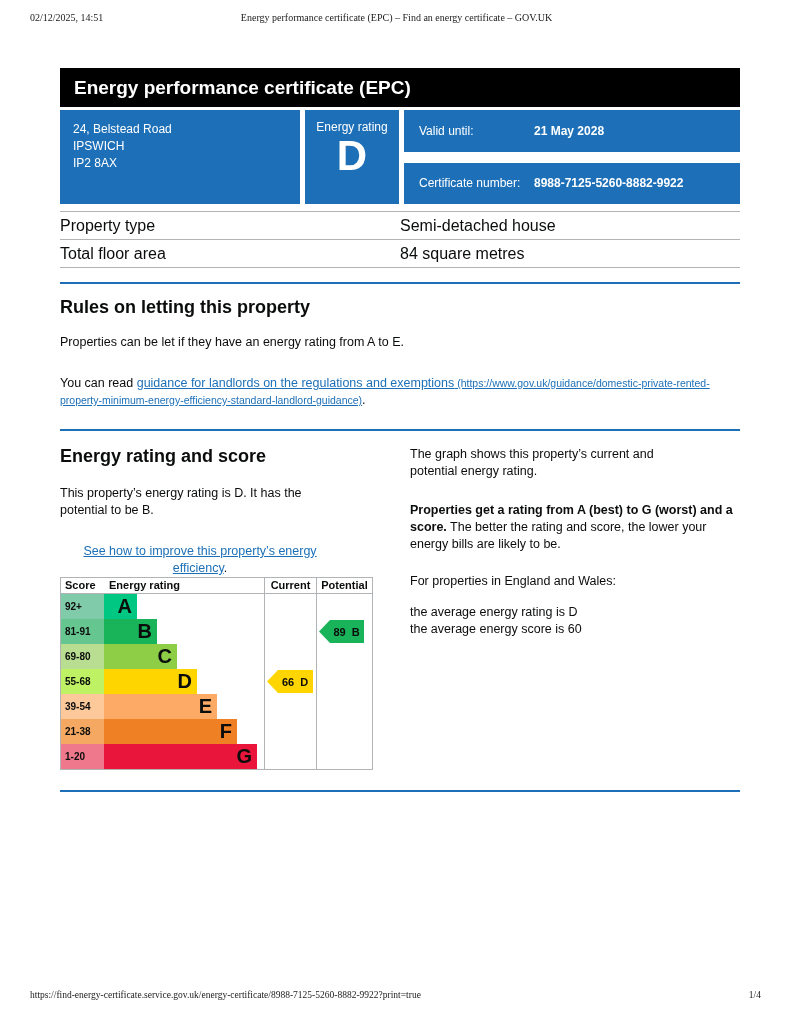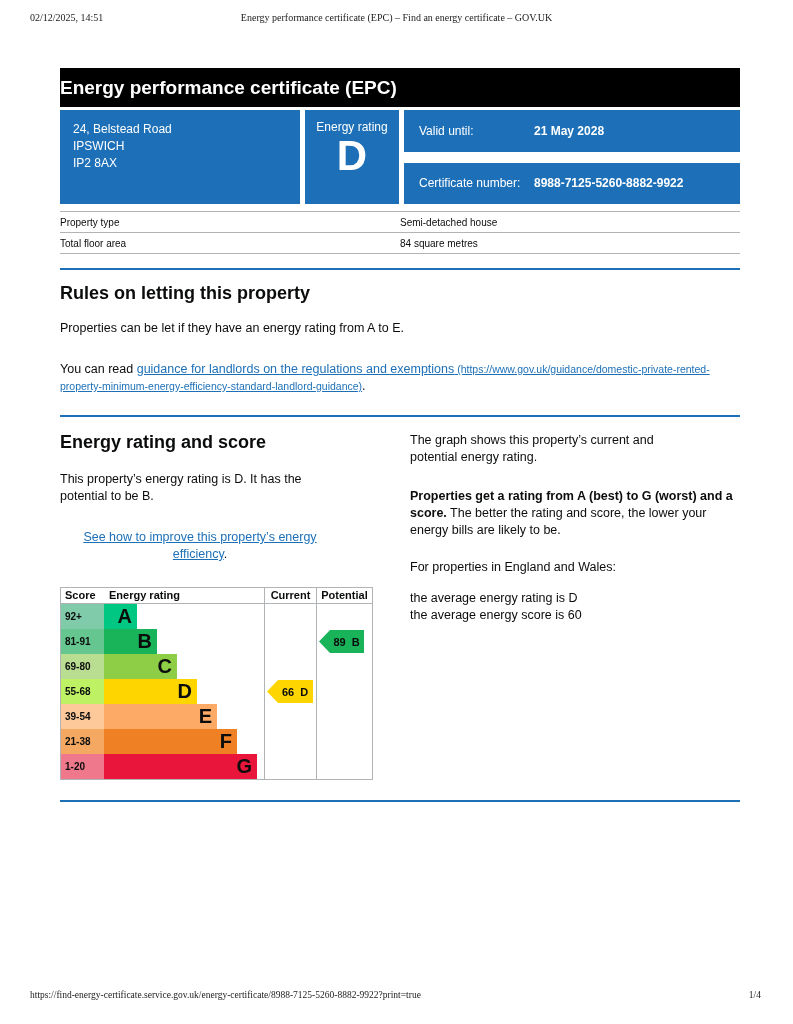--- a/index.html
+++ b/index.html
@@ -19,36 +19,36 @@
   .ph-title { display:block; text-align:center; }
   .page-footer { top:990px; font-size:9.5px; }
   .pf-url { position:absolute; left:30px; }
   .pf-num { position:absolute; right:32px; }
 
   
   .main { position:absolute; left:60px; top:68px; width:680px; }
 
   .banner {
     height:39px; background:#000; color:#fff;
-    display:flex; align-items:center; 
+    display:flex; align-items:center; padding-left:14px;
     font-size:19px; font-weight:bold;
   }
 
   .summary-row { display:flex; gap:5px; margin-top:3px; height:94px; }
   .bluebox { background:#1d70b8; color:#fff; }
   .box-address { width:240px; padding:11px 13px; font-size:12px; line-height:1.4; }
   .box-rating { width:94px; display:flex; flex-direction:column; align-items:center; padding-top:10px; }
   .box-rating .rating-label { font-size:12px; }
   .box-rating .rating-letter { font-size:42px; font-weight:bold; line-height:1.0; margin-top:1px; }
   .summary-right { flex:1; display:flex; flex-direction:column; gap:11px; }
   .kv-box { flex:1; display:flex; align-items:center; font-size:12px; padding-left:15px; }
   .kv-label { width:115px; flex:none; }
   .kv-value { font-weight:bold; }
 
-  .details-table { margin-top:7px; font-size:10px; }
+  .details-table { margin-top:7px; font-size:16px; }
   .dt-row { display:flex; border-top:1px solid #b1b4b6; padding:5px 0 4px; }
   .dt-row:last-child { border-bottom:1px solid #b1b4b6; }
   .dt-label { width:50%; }
   .dt-value { width:50%; }
 
   .hr-blue { border:none; height:2px; background:#1d70b8; }
   .hr1 { margin-top:14px; } .hr2 { margin-top:20px; } .hr3 { margin-top:20px; }
 
   h2 { font-size:18px; font-weight:bold; line-height:21px; color:#0b0c0c; }
   .rules-heading { margin-top:13px; }
@@ -62,21 +62,21 @@
   .col-left { width:310px; flex:none; }
   .col-right { margin-left:40px; flex:1; }
   .intro-p { margin-top:18px; width:290px; }
   .improve-link { display:block; margin-top:24px; width:280px; font-size:12.5px; line-height:17px;text-align:center; }
   .graph-intro { width:280px; }
   .explain-p { margin-top:22px; }
   .averages-intro { margin-top:20px; }
   .avg-lines { margin-top:14px; }
 
   
-  .epc-chart { margin-top:24px; width:313px; border:1px solid #b1b4b6; display:flex; background:#fff; }
+  .epc-chart { width:313px; border:1px solid #b1b4b6; display:flex; background:#fff; }
   .epc-main { width:203px; flex:none; }
   .epc-col-current { width:52px; flex:none; border-left:1px solid #b1b4b6; }
   .epc-col-potential { width:56px; flex:none; border-left:1px solid #b1b4b6; }
   .epc-header { height:16px; border-bottom:1px solid #b1b4b6; font-size:11px; font-weight:bold; line-height:15px; display:flex; }
   .h-score { width:43px; padding-left:4px; flex:none; }
   .h-rating { padding-left:5px; }
   .h-center { justify-content:center; width:100%; text-align:center; }
   .epc-row { display:flex; height:25px; }
   .epc-score { width:43px; flex:none; font-size:10px; font-weight:bold; line-height:25px; padding-left:4px; }
   .epc-bar { height:25px; font-size:20px; font-weight:bold; line-height:25px; text-align:right; padding-right:5px; color:#0b0c0c; }

